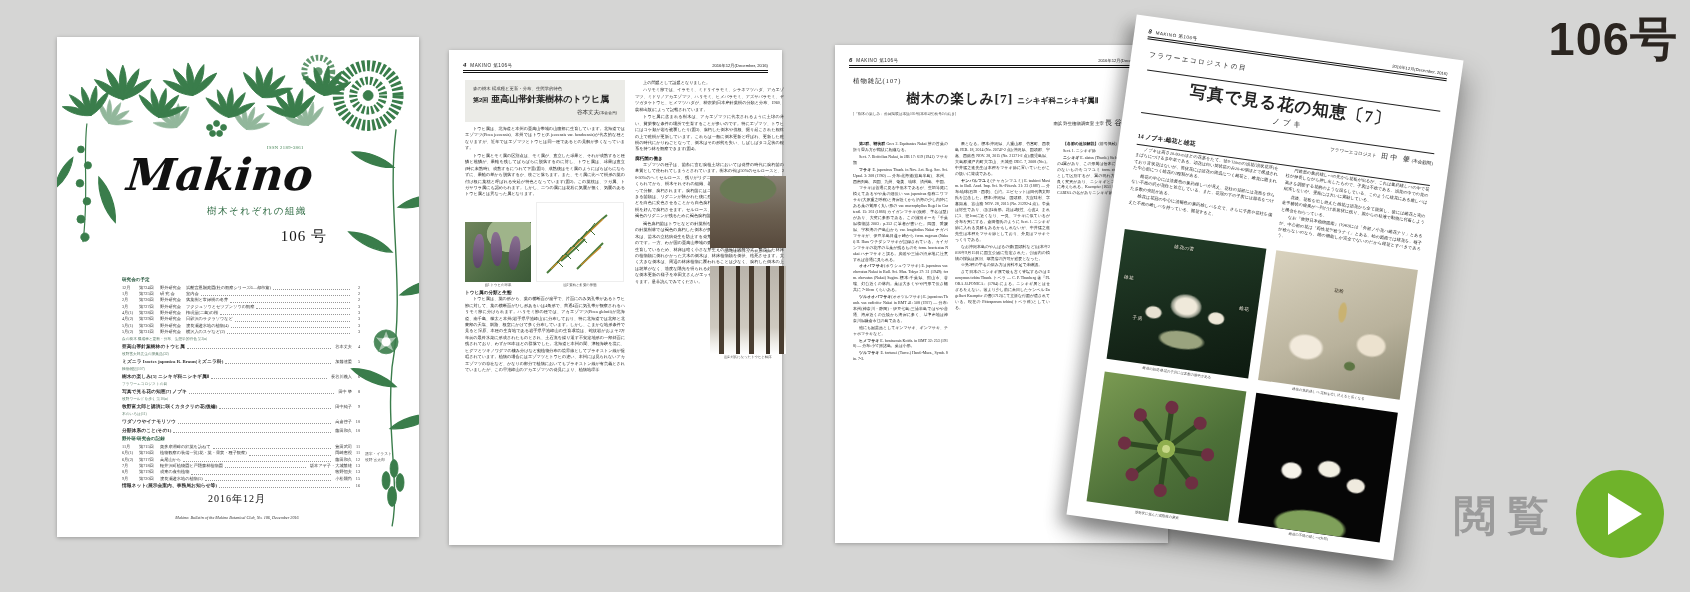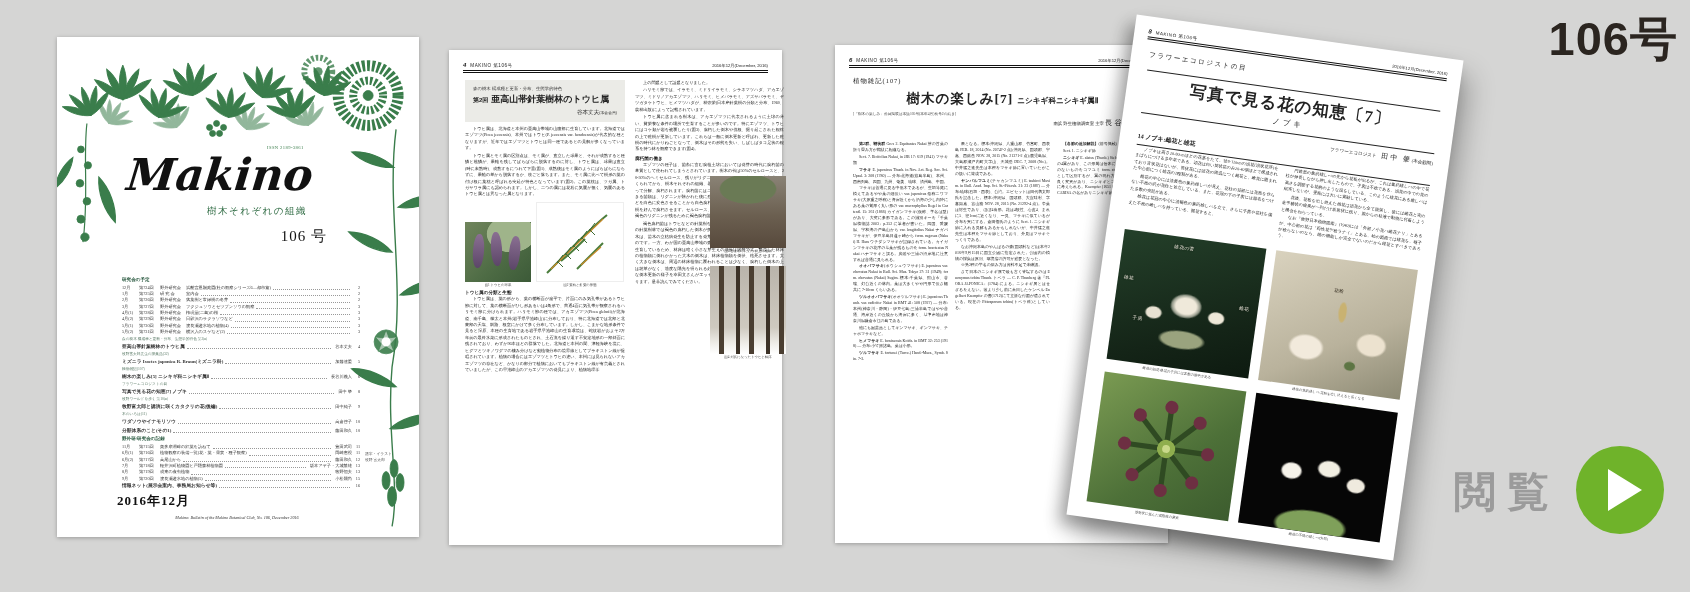--- a/index.html
+++ b/index.html
@@ -27,21 +27,21 @@
   .p1 .sub{position:absolute;left:120px;top:168px;width:160px;text-align:center;font-size:9.5px;color:#2f6b43;letter-spacing:1.5px;}
   .p1 .no106{position:absolute;left:60px;top:190px;width:210px;text-align:right;font-size:15px;color:#111;letter-spacing:1px;}
   .p1 .toc{position:absolute;left:65px;top:238px;width:238px;font-size:4.2px;line-height:1.5;color:#333;}
   .toc .h{font-weight:bold;color:#23543a;font-size:4.6px;margin:2px 0 1px 0;}
   .toc .row{display:flex;align-items:flex-end;}
   .toc .row .m{width:17px;}.toc .row .s{width:21px;}.toc .row .k{width:26px;}
   .toc .row .p{width:8px;text-align:right;}
   .toc .art-k{font-size:3.7px;color:#557;margin-top:2.2px;color:#5a7a66;}
   .toc .art-t{font-weight:bold;font-size:4.8px;}
   .toc .row .a{margin-left:2px;}
-  .p1 .date{position:absolute;left:60px;top:455px;width:240px;font-size:13px;letter-spacing:1px;color:#111;font-weight:bold;}
+  .p1 .date{position:absolute;left:60px;top:455px;width:240px;text-align:center;font-size:10px;letter-spacing:1px;color:#111;}
   .p1 .foot{position:absolute;left:30px;top:478px;width:300px;text-align:center;font-size:4.2px;color:#333;font-style:italic;}
   .p1 .credit{position:absolute;left:308px;top:414px;font-size:3.8px;color:#555;line-height:1.6;}
   
   .p2{left:449px;top:50px;width:333px;height:495px;}
   .p2 .body{position:absolute;left:16px;right:14px;top:30px;bottom:14px;}
   .p2 .colL{position:absolute;left:0;top:0;width:160px;}
   .p2 .colR{position:absolute;left:170px;top:0;width:149px;}
   .tbox{background:#ebebe7;padding:6px 8px 5px 8px;}
   .tbox .k{font-size:4.4px;color:#333;font-family:"Liberation Sans",sans-serif;}
   .tbox .t{font-size:9px;font-weight:bold;margin-top:2px;font-family:"Liberation Sans",sans-serif;}
@@ -99,21 +99,21 @@
   .ph .lbl{position:absolute;color:#f4efe2;font-size:4.6px;letter-spacing:.5px;text-shadow:0 0 2px rgba(0,0,0,.6);}
   .ph .lbl.dark{color:#2c2418;text-shadow:none;}
   .ph1{background:radial-gradient(26px 20px at 50% 52%,#efe9da 0 40%,rgba(240,235,220,.55) 55%,transparent 62%),radial-gradient(16px 12px at 28% 60%,#e8e2d2 0 45%,transparent 55%),radial-gradient(16px 12px at 72% 58%,#eee8d8 0 45%,transparent 55%),radial-gradient(40px 16px at 50% 78%,#9aa37e 0 50%,transparent 60%),linear-gradient(160deg,#24402a,#142417 70%,#0d1a10);}
   .ph2{background:radial-gradient(30px 22px at 30% 70%,#f2eadc 0 50%,transparent 60%),radial-gradient(26px 20px at 75% 62%,#ece2cf 0 50%,transparent 60%),radial-gradient(8px 20px at 52% 40%,#c9b271 0 45%,transparent 55%),radial-gradient(10px 8px at 62% 80%,#5d7544 0 50%,transparent 60%),linear-gradient(150deg,#d9d2be,#b9b29c 60%,#8d8a74);}
   .ph3{background:linear-gradient(140deg,#7a9a52,#4d7038 60%,#3c5c2e);}
   .ph3 svg{position:absolute;inset:0;width:100%;height:100%;}
   .ph4{background:radial-gradient(20px 16px at 32% 55%,#f6f3ea 0 45%,transparent 55%),radial-gradient(22px 16px at 58% 50%,#f1eee2 0 45%,transparent 55%),radial-gradient(18px 14px at 78% 60%,#efeade 0 45%,transparent 55%),radial-gradient(60px 26px at 50% 95%,#7fa05a 0 55%,transparent 62%),#060606;}
   
   .issue-big{position:absolute;left:1508px;top:8px;width:170px;text-align:right;
              font-family:"Liberation Sans",sans-serif;font-weight:bold;font-size:47px;color:#2b2520;letter-spacing:1px;}
-  .view-cta{position:absolute;left:1448px;top:442px;width:224px;height:100px;}
+  .view-cta{position:absolute;left:1448px;top:466px;width:224px;height:100px;}
   .view-label{position:absolute;left:6px;top:22px;font-family:"Liberation Sans",sans-serif;
               font-weight:bold;font-size:42px;color:#9b9b9b;letter-spacing:11px;}
   .play-btn{position:absolute;right:8px;top:4px;width:88px;height:88px;border-radius:50%;
             background:#6fb32a;display:flex;align-items:center;justify-content:center;border:none;cursor:pointer;}
   .play-tri{width:0;height:0;border-left:34px solid #fff;border-top:21px solid transparent;
             border-bottom:21px solid transparent;margin-left:10px;}
 </style>
 </head>
 <body>
 

